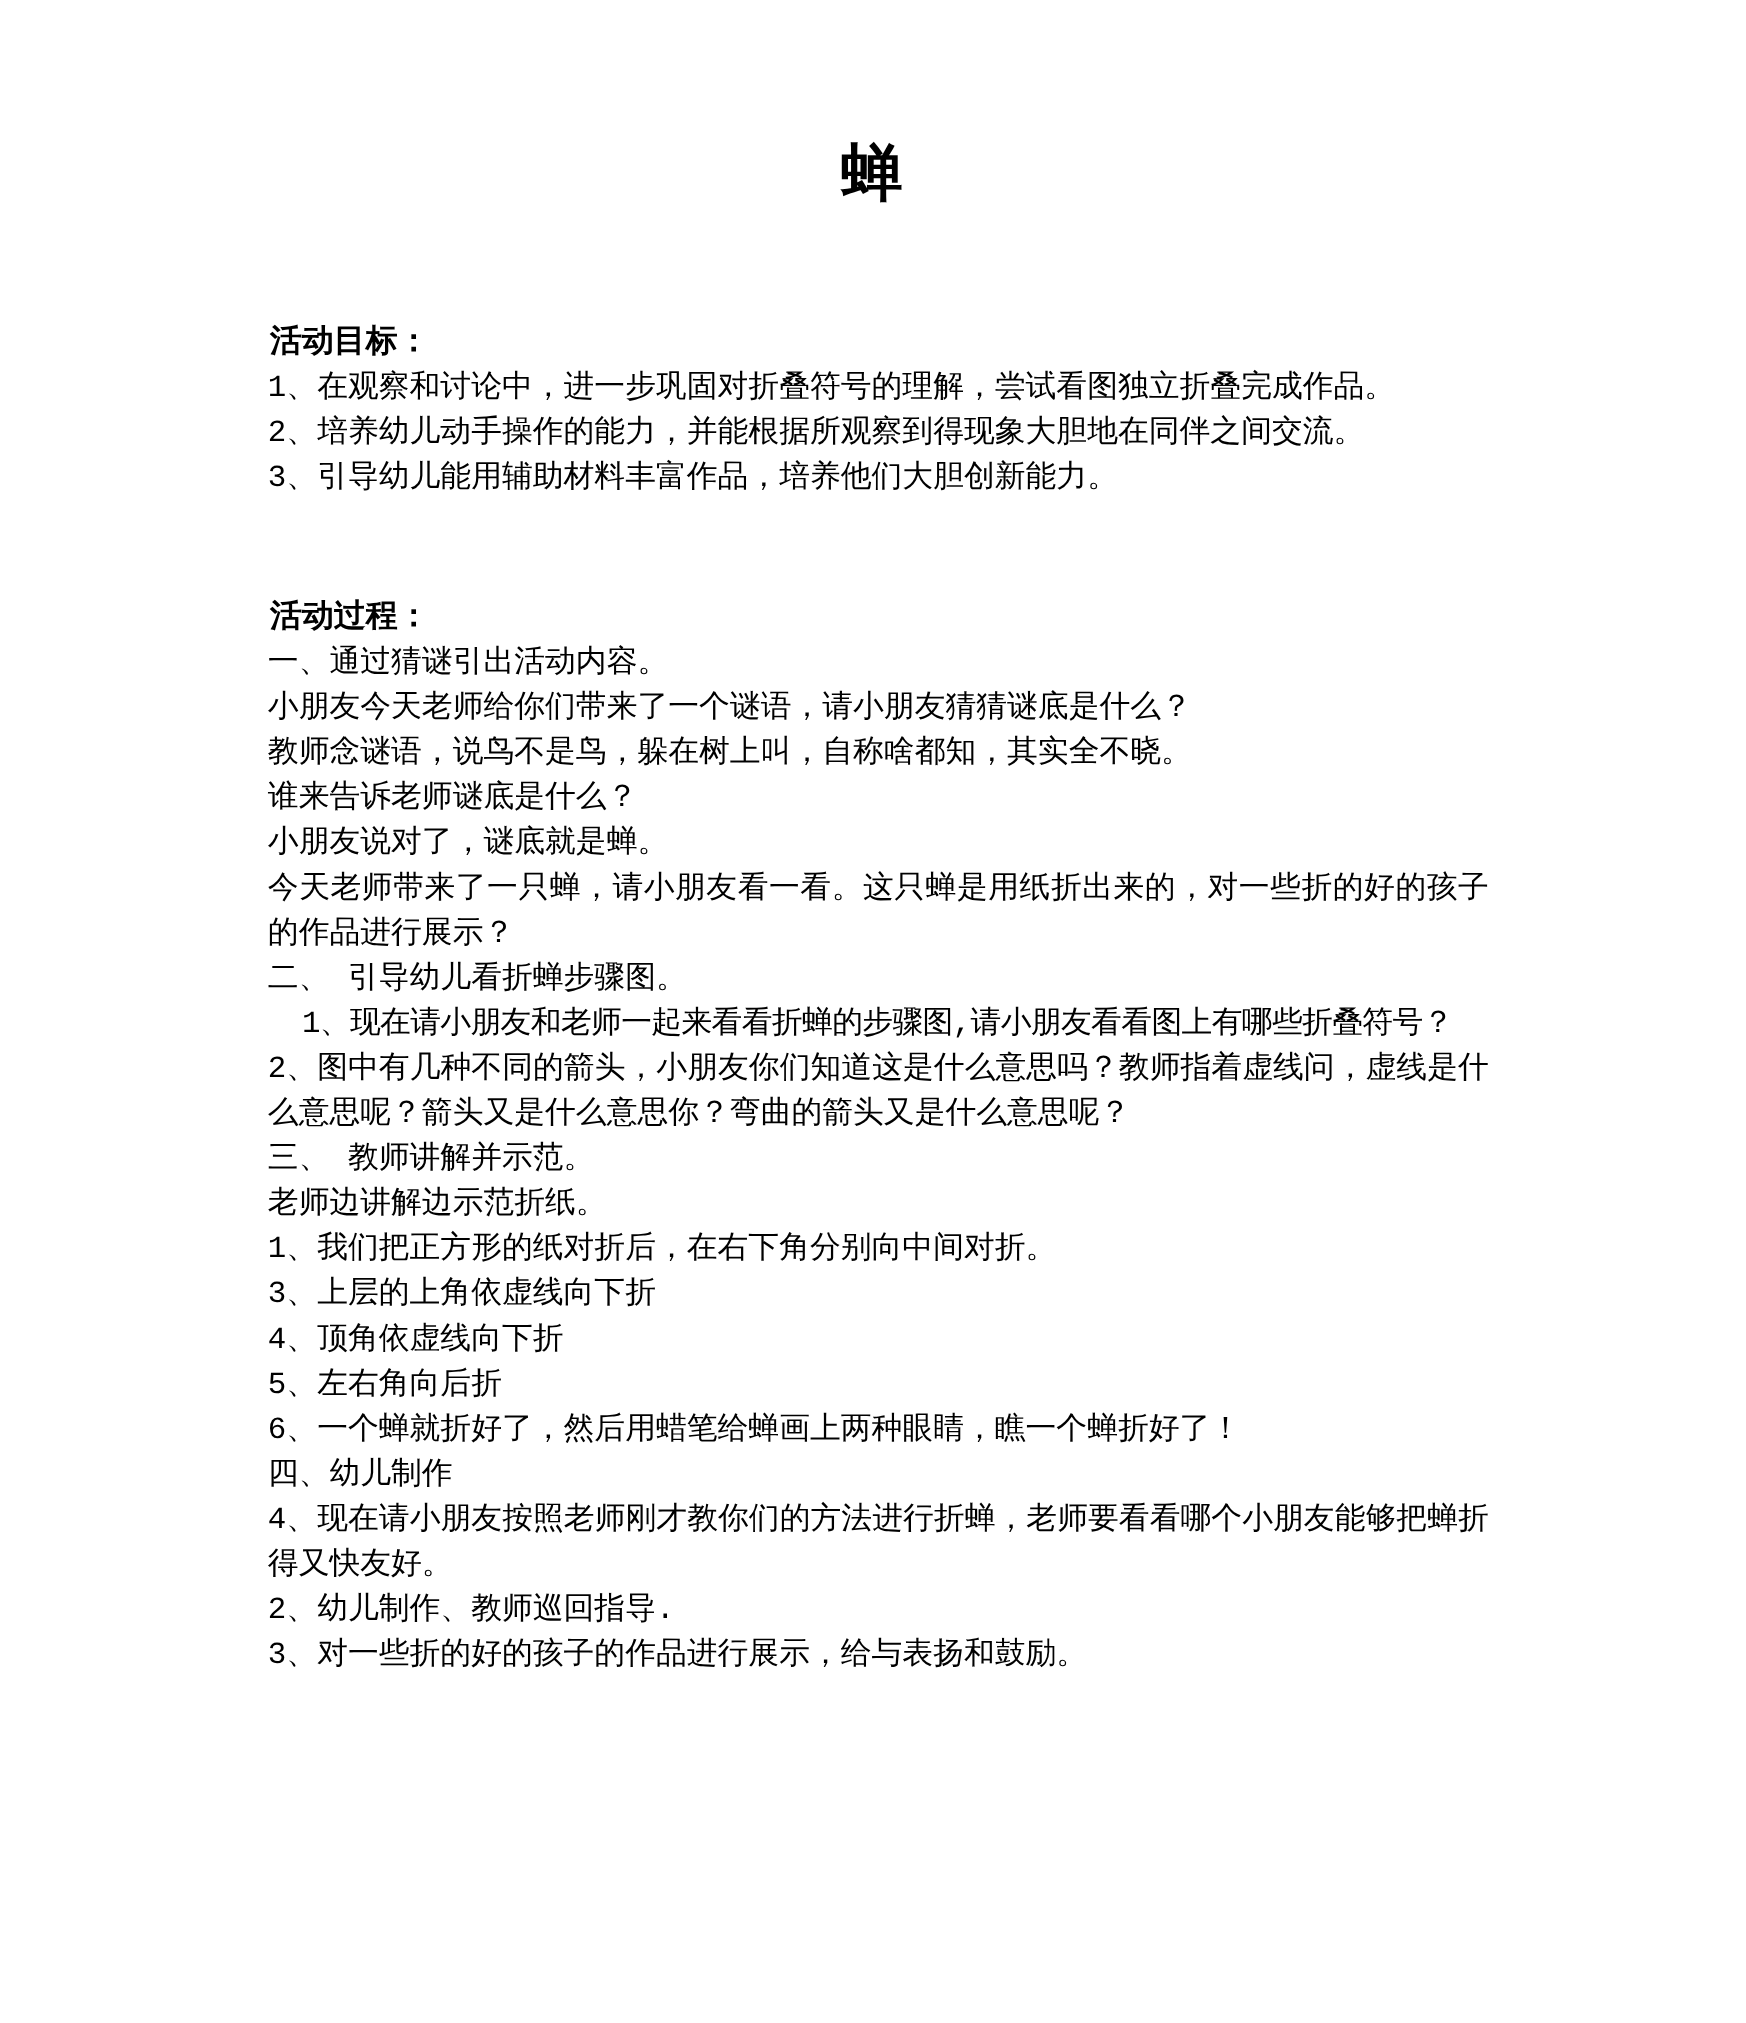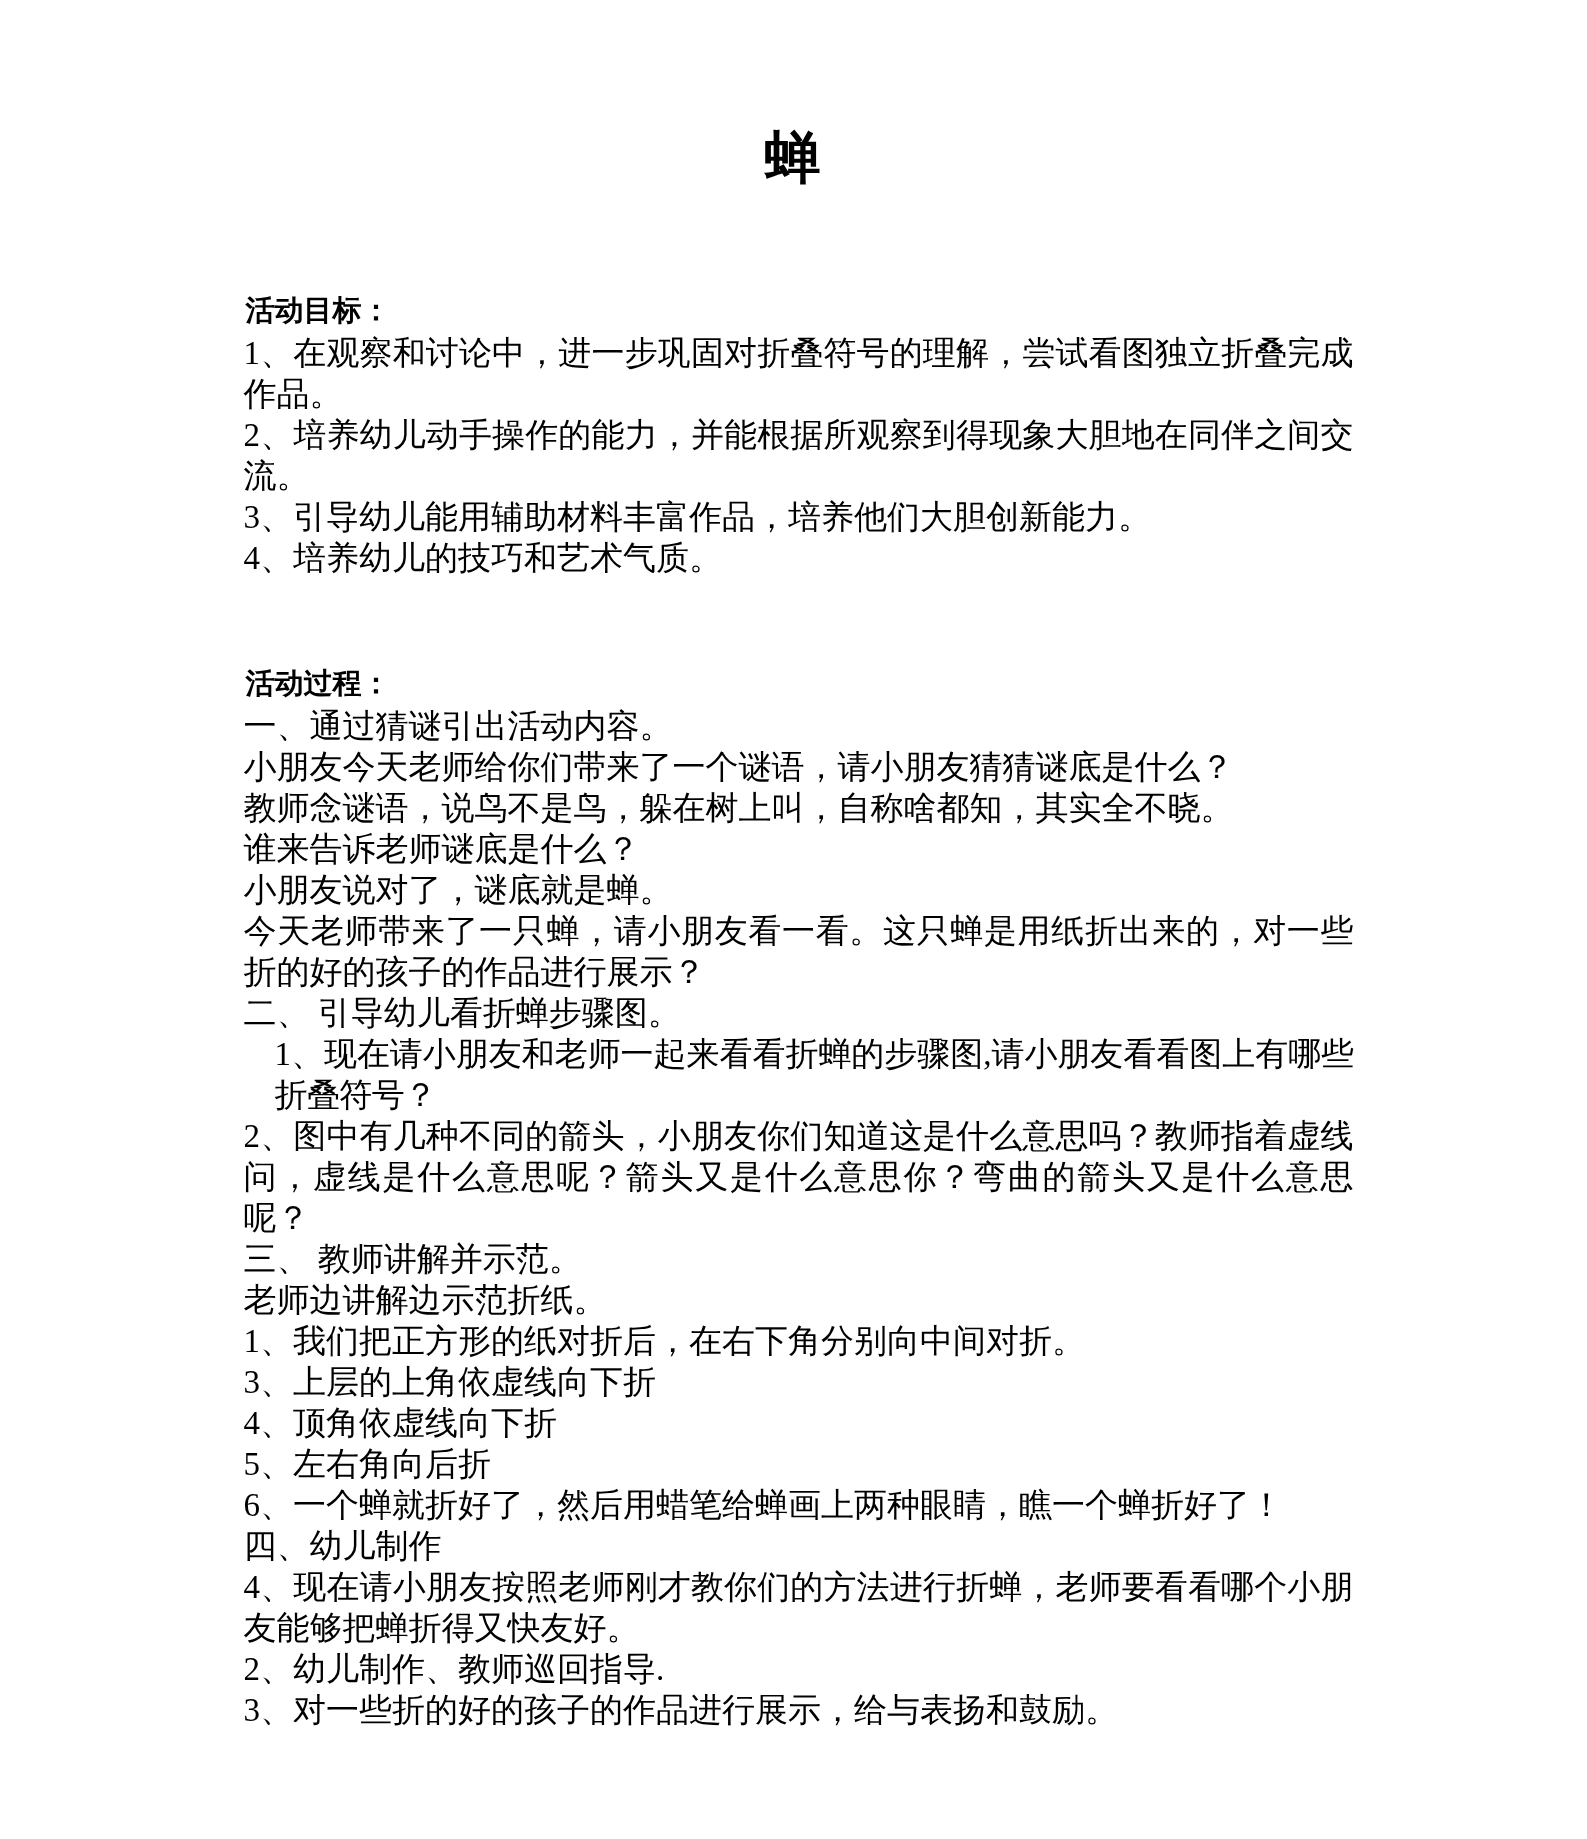--- a/index.html
+++ b/index.html
@@ -38,28 +38,28 @@
   .spacer-title-to-goals { height: 98px; }
   .section-heading {
     font-size: 29px;
     font-weight: bold;
     line-height: 41px;
     margin: 2px;
     white-space: pre-wrap;
     font-family: "Liberation Serif", "DejaVu Serif", serif;
   }
   .para {
-    font-size: 33px;
+    font-size: 28px;
     line-height: 41px;
     margin: 0;
     text-align: justify;
     text-justify: inter-ideograph;
     white-space: pre-wrap;
     word-break: break-all;
-    font-family: Liberation Serif, serif;
+    font-family: Liberation Mono, monospace;
   }
   .para-tight {
     word-spacing: -1px;
     letter-spacing: -0.6px;
     margin-left: 31px;
   }
   .blank-line {
     height: 41px;
   }
   .inline-prep-label {
@@ -75,21 +75,20 @@
 
   <div class="spacer-title-to-goals"></div>
 
   <div class="body-block">
 
     <div>
       <div class="section-heading">活动目标：</div>
       <div class="para">1、在观察和讨论中，进一步巩固对折叠符号的理解，尝试看图独立折叠完成作品。</div>
       <div class="para">2、培养幼儿动手操作的能力，并能根据所观察到得现象大胆地在同伴之间交流。</div>
       <div class="para">3、引导幼儿能用辅助材料丰富作品，培养他们大胆创新能力。</div>
-      <div class="para">4、培养幼儿的技巧和艺术气质。</div>
     </div>
 
     <div class="blank-line"></div>
 
 
     <div class="blank-line"></div>
 
     <div>
       <div class="section-heading">活动过程：</div>
       <div class="para">一、通过猜谜引出活动内容。</div>

